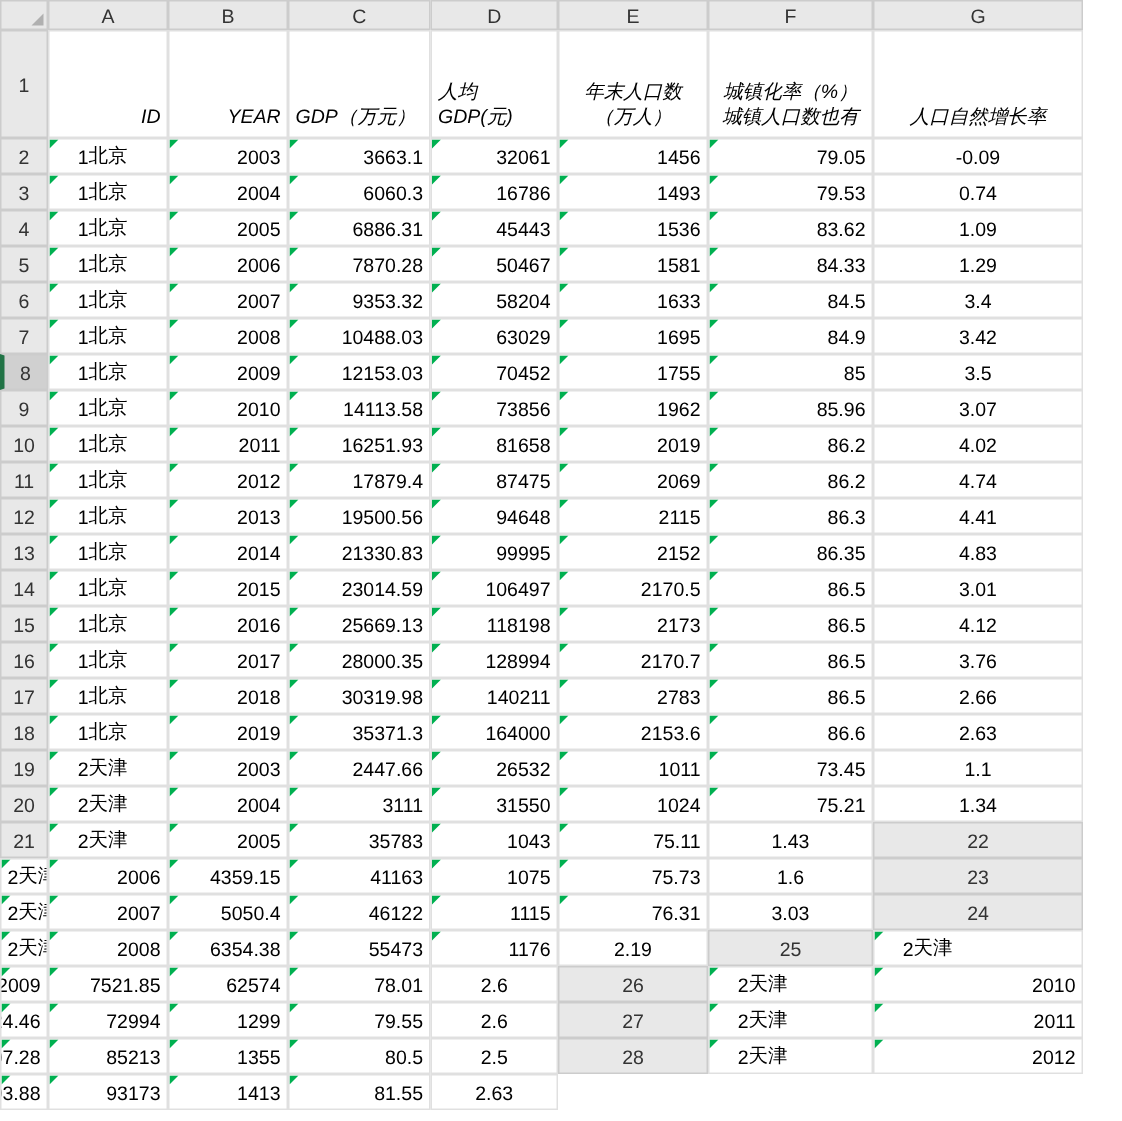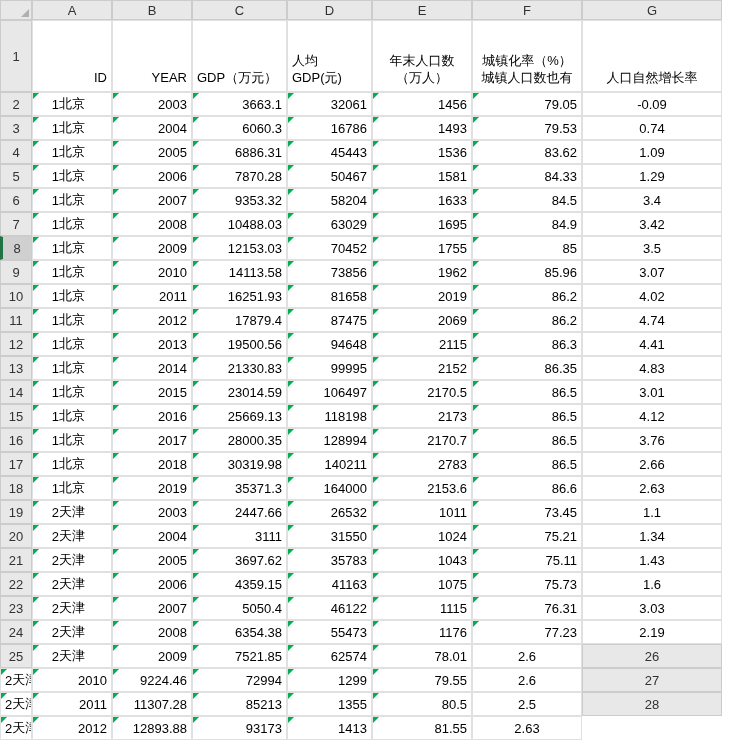--- a/index.html
+++ b/index.html
@@ -66,20 +66,21 @@
       font-size: 13px;
       white-space: nowrap;
       overflow: hidden;
       position: relative;
     }
     .cell.header-cell {
       align-items: flex-end;
       padding-bottom: 4px;
       white-space: normal;
       line-height: 1.3;
+      font-style: italic;
     }
     .cell.header-cell.center {
       justify-content: center;
       text-align: center;
     }
     .cell.right { justify-content: flex-end; }
     .cell.center { justify-content: center; }
     .cell.left { justify-content: flex-start; }
     .green-mark::before {
       content: '';
@@ -320,21 +321,20 @@
     <div class="cell right green-mark">31550</div>
     <div class="cell right green-mark">1024</div>
     <div class="cell right green-mark">75.21</div>
     <div class="cell center">1.34</div>
     <div class="row-hdr">21</div>
     <div class="cell left green-mark">
       <span style="display: inline-block; width: 22px; text-align: right;">2</span>
       <span>天津</span>
     </div>
     <div class="cell right green-mark">2005</div>
-    <div class="cell right green-mark">3697.62</div>
     <div class="cell right green-mark">35783</div>
     <div class="cell right green-mark">1043</div>
     <div class="cell right green-mark">75.11</div>
     <div class="cell center">1.43</div>
     <div class="row-hdr">22</div>
     <div class="cell left green-mark">
       <span style="display: inline-block; width: 22px; text-align: right;">2</span>
       <span>天津</span>
     </div>
     <div class="cell right green-mark">2006</div>
@@ -356,21 +356,20 @@
     <div class="cell center">3.03</div>
     <div class="row-hdr">24</div>
     <div class="cell left green-mark">
       <span style="display: inline-block; width: 22px; text-align: right;">2</span>
       <span>天津</span>
     </div>
     <div class="cell right green-mark">2008</div>
     <div class="cell right green-mark">6354.38</div>
     <div class="cell right green-mark">55473</div>
     <div class="cell right green-mark">1176</div>
-    <div class="cell right green-mark">77.23</div>
     <div class="cell center">2.19</div>
     <div class="row-hdr">25</div>
     <div class="cell left green-mark">
       <span style="display: inline-block; width: 22px; text-align: right;">2</span>
       <span>天津</span>
     </div>
     <div class="cell right green-mark">2009</div>
     <div class="cell right green-mark">7521.85</div>
     <div class="cell right green-mark">62574</div>
     <div class="cell right green-mark">78.01</div>

